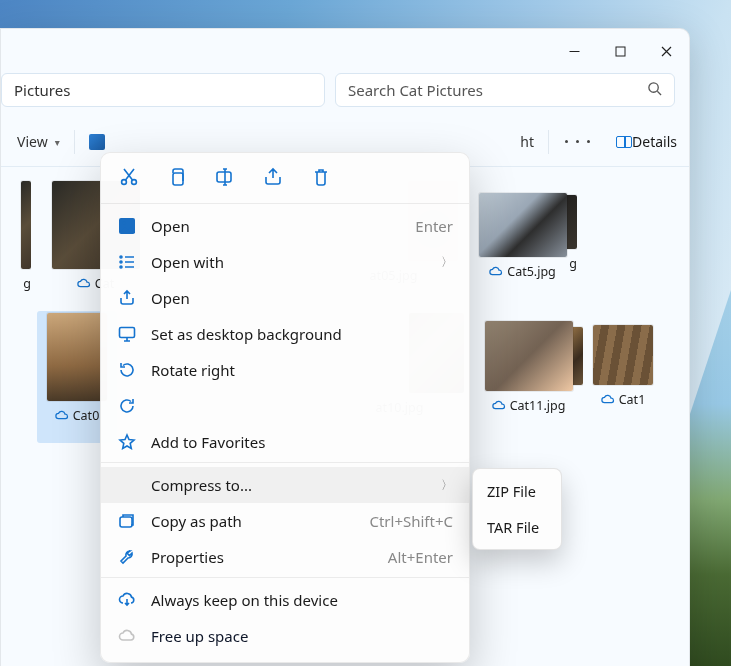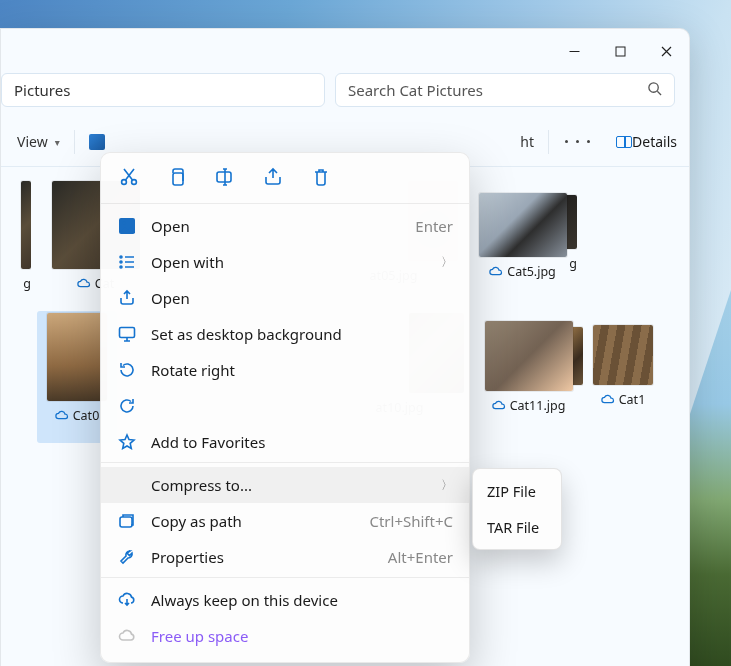--- a/index.html
+++ b/index.html
@@ -68,21 +68,21 @@
   .menu .iconrow svg{ width:20px; height:20px; stroke:#1473cf; fill:none; }
   .menu .sep{ height:1px; background:rgba(0,0,0,.07); margin:2px 0 4px; }
   .mi{ display:flex; align-items:center; height:36px; padding:0 16px; gap:14px; font-size:15px;}
   .mi:hover, .mi.hover{ background:#f0f0f0;}
   .mi .mic{ width:20px; height:20px; display:flex; align-items:center; justify-content:center; }
   .mi .mic svg{ width:18px; height:18px; stroke:#1473cf; stroke-width:1.6; fill:none;}
   .mi .mic.blue-fill svg *{fill:#196dc2; stroke:none;}
   .mi .lbl{ flex:1 1 auto; }
   .mi .accel{ color:#888; font-size:15px;}
   .mi .chevr{ color:#777; font-size:12px; }
-  .mi.disabled{ color:#8b5cf6;}
+  .mi.disabled{ color:#0f172a;}
   .mi.disabled .mic svg{ stroke:#c3c3c3;}
 
   
   .submenu{
     position:absolute; left:472px; top:468px; width:90px;
     background:#fdfdfd; border:1px solid rgba(0,0,0,.1);
     border-radius:8px; box-shadow:0 12px 28px rgba(0,0,0,.20);
     padding:4px 0;
   }
   .submenu .si{ height:36px; display:flex; align-items:center; padding:0 14px; font-size:14.5px;}

